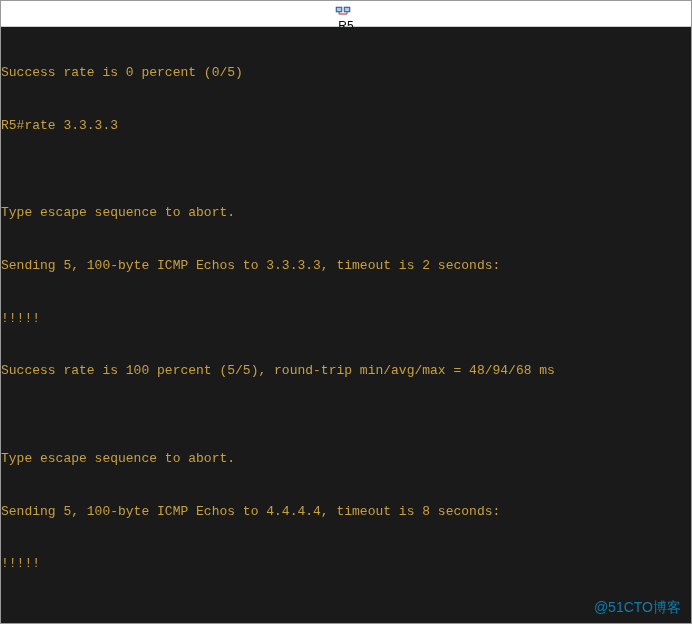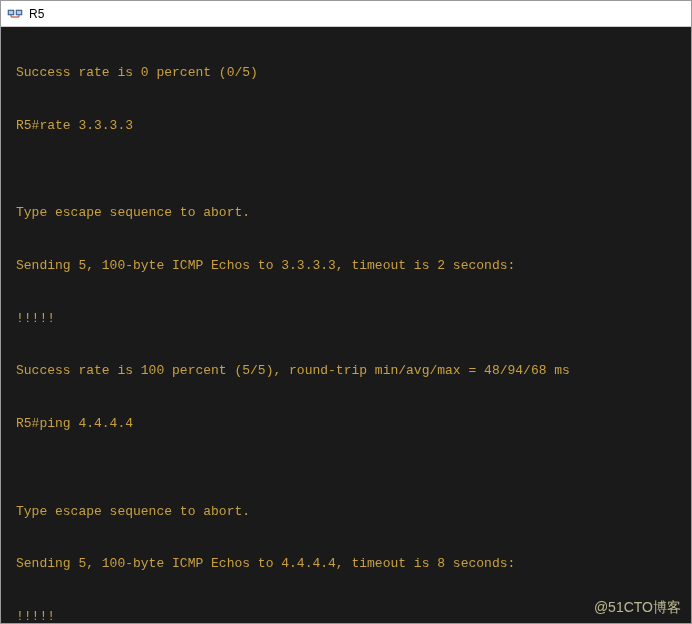--- a/index.html
+++ b/index.html
@@ -21,52 +21,53 @@
       height: 624px;
       position: relative;
     }
     .titlebar {
       background: #fff;
       height: 26px;
       display: flex;
       align-items: center;
       padding: 2px 6px;
       border-bottom: 1px solid #ccc;
+      flex-direction: column;
     }
     .titlebar-icon {
       width: 16px;
       height: 16px;
       margin-right: 6px;
     }
     .titlebar-title {
       font-size: 12px;
       color: #000;
       font-family: "Segoe UI", Tahoma, sans-serif;
     }
     .terminal {
       background: #1a1a1a;
       color: #c4a040;
       font-family: "Courier New", monospace;
       font-size: 13px;
       line-height: 1.35;
-      padding: 2px 15px;
+      padding: 2px 0;
       height: calc(624px - 28px);
       overflow: hidden;
       white-space: pre;
       position: relative;
     }
     .terminal-line {
       color: #c8a040;
       white-space: pre;
     }
     .watermark {
       position: absolute;
       bottom: 6px;
       right: 10px;
-      color: #fef9c3;
+      color: #0ea5e9;
       font-size: 14px;
       font-family: sans-serif;
       opacity: 0.7;
     }
   </style>
 </head>
 <body>
 
 <div class="window">
   <div class="titlebar">
@@ -84,21 +85,20 @@
     <span class="titlebar-title">R5</span>
   </div>
   <div class="terminal">
     <div class="terminal-line">Success rate is 0 percent (0/5)</div>
     <div class="terminal-line">R5#rate 3.3.3.3</div>
     <div class="terminal-line"></div>
     <div class="terminal-line">Type escape sequence to abort.</div>
     <div class="terminal-line">Sending 5, 100-byte ICMP Echos to 3.3.3.3, timeout is 2 seconds:</div>
     <div class="terminal-line">!!!!!</div>
     <div class="terminal-line">Success rate is 100 percent (5/5), round-trip min/avg/max = 48/94/68 ms</div>
-    <div class="terminal-line">R5#ping 4.4.4.4</div>
     <div class="terminal-line"></div>
     <div class="terminal-line">Type escape sequence to abort.</div>
     <div class="terminal-line">Sending 5, 100-byte ICMP Echos to 4.4.4.4, timeout is 8 seconds:</div>
     <div class="terminal-line">!!!!!</div>
     
     
     <div class="terminal-line"></div>
     
     
     

